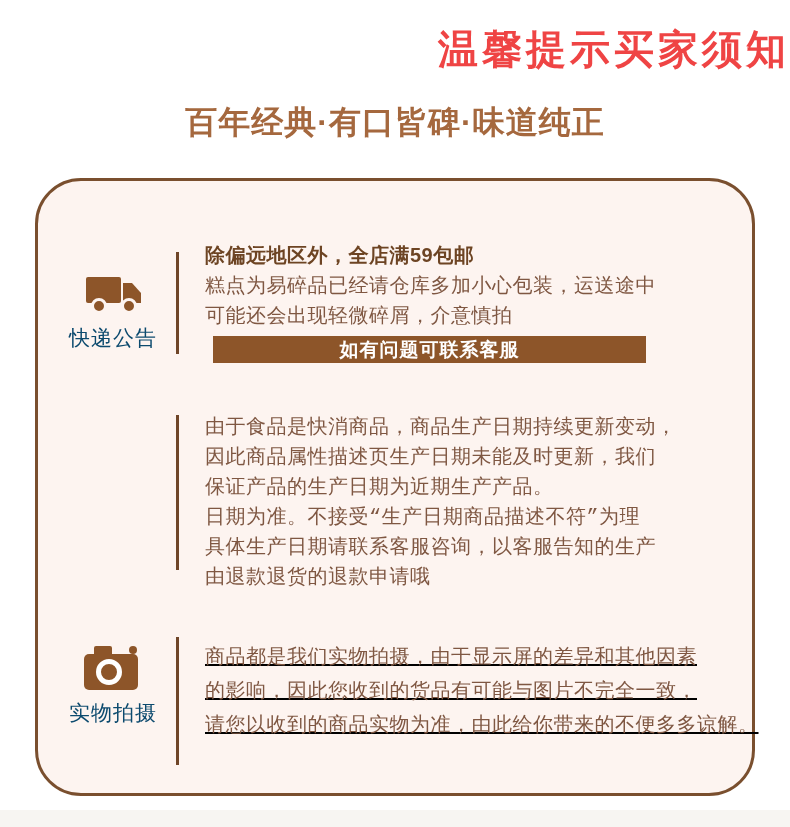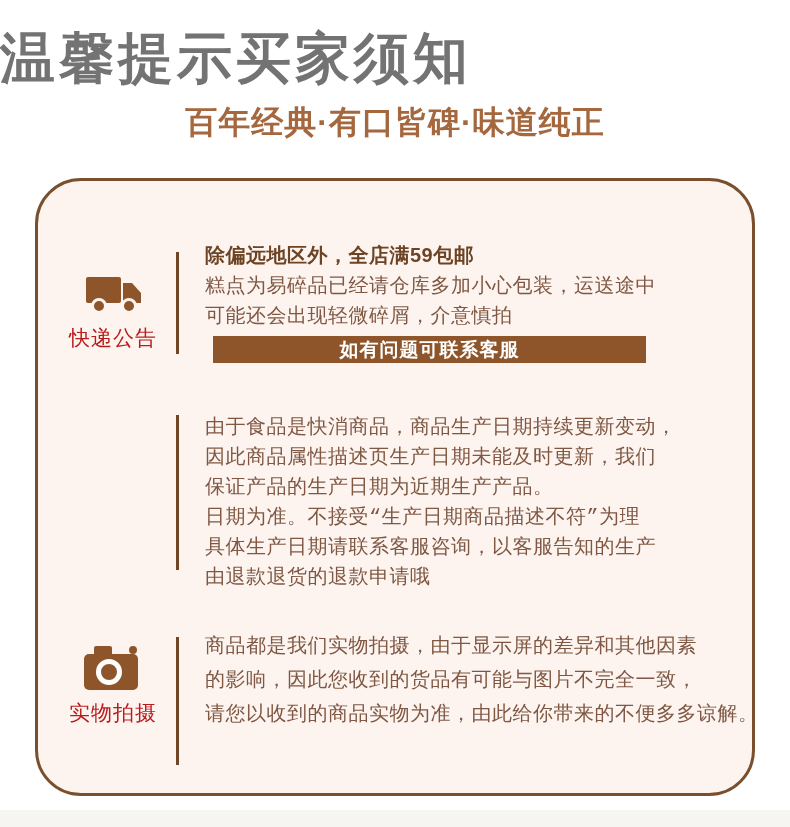--- a/index.html
+++ b/index.html
@@ -10,25 +10,25 @@
   }
   .canvas {
     position: relative;
     width: 790px; height: 827px;
     background: #ffffff;
     overflow: hidden;
   }
   .page-title {
     position: absolute;
     top: 22px; left: 0; width: 100%;
-    text-align: left;
-    font-size: 55px;
+    text-align: right;
+    font-size: 40px;
     font-weight: 700;
     letter-spacing: 4px;
-    color: #737373;
+    color: #ef4444;
     white-space: nowrap;
   }
   .page-subtitle {
     position: absolute;
     top: 101px; left: 0; width: 100%;
     text-align: center;
     font-size: 32px;
     font-weight: 700;
     letter-spacing: 1px;
     color: #a5683e;
@@ -44,21 +44,21 @@
   }
   .icon-col {
     position: absolute;
     left: 10px; width: 130px;
     text-align: center;
   }
   .icon-col svg { display: block; margin: 0 auto; }
   .icon-label {
     margin-top: 7px;
     font-size: 21px;
-    color: #b91c1c;
+    color: #0c4a6e;
     letter-spacing: 1px;
     white-space: nowrap;
   }
   .v-divider {
     position: absolute;
     left: 138px;
     width: 3px;
     background: #6f4528;
   }
   .text-col {
@@ -142,21 +142,21 @@
     <div class="icon-col" style="top: 461px;">
       <svg width="58" height="50" viewBox="0 0 58 50">
         <rect x="10" y="4" width="18" height="10" rx="2" fill="#8d5529"></rect>
         <circle cx="49" cy="8" r="4" fill="#8d5529"></circle>
         <rect x="0" y="12" width="54" height="36" rx="5" fill="#8d5529"></rect>
         <circle cx="25" cy="30" r="10.5" fill="none" stroke="#ffffff" stroke-width="5"></circle>
       </svg>
       <div class="icon-label">实物拍摄</div>
     </div>
     <div class="v-divider" style="top: 456px; height: 128px;"></div>
-    <div class="text-col" style="top: 447px;">
+    <div class="text-col" style="top: 458px; text-decoration: underline;">
       <div class="body-line lh34">商品都是我们实物拍摄，由于显示屏的差异和其他因素</div>
       <div class="body-line lh34">的影响，因此您收到的货品有可能与图片不完全一致，</div>
       <div class="body-line lh34">请您以收到的商品实物为准，由此给你带来的不便多多谅解。</div>
     </div>
 
   </div>
 
   <div class="bottom-strip"></div>
 
 </div>

